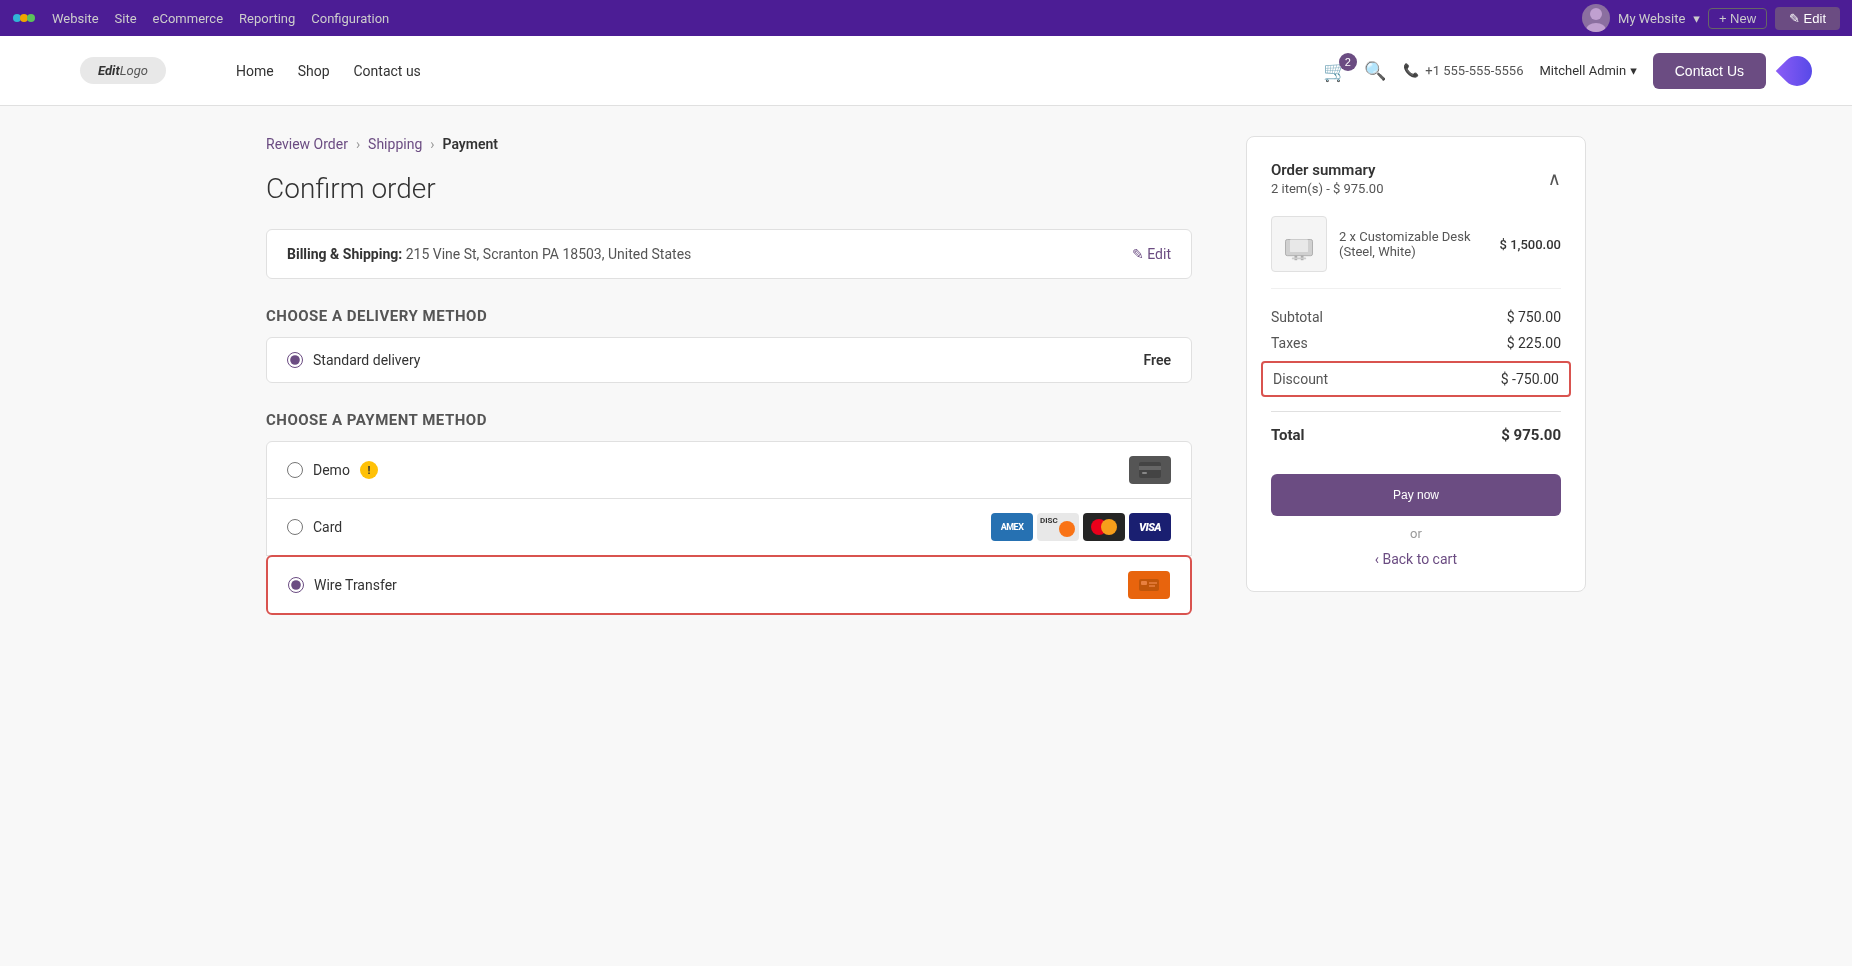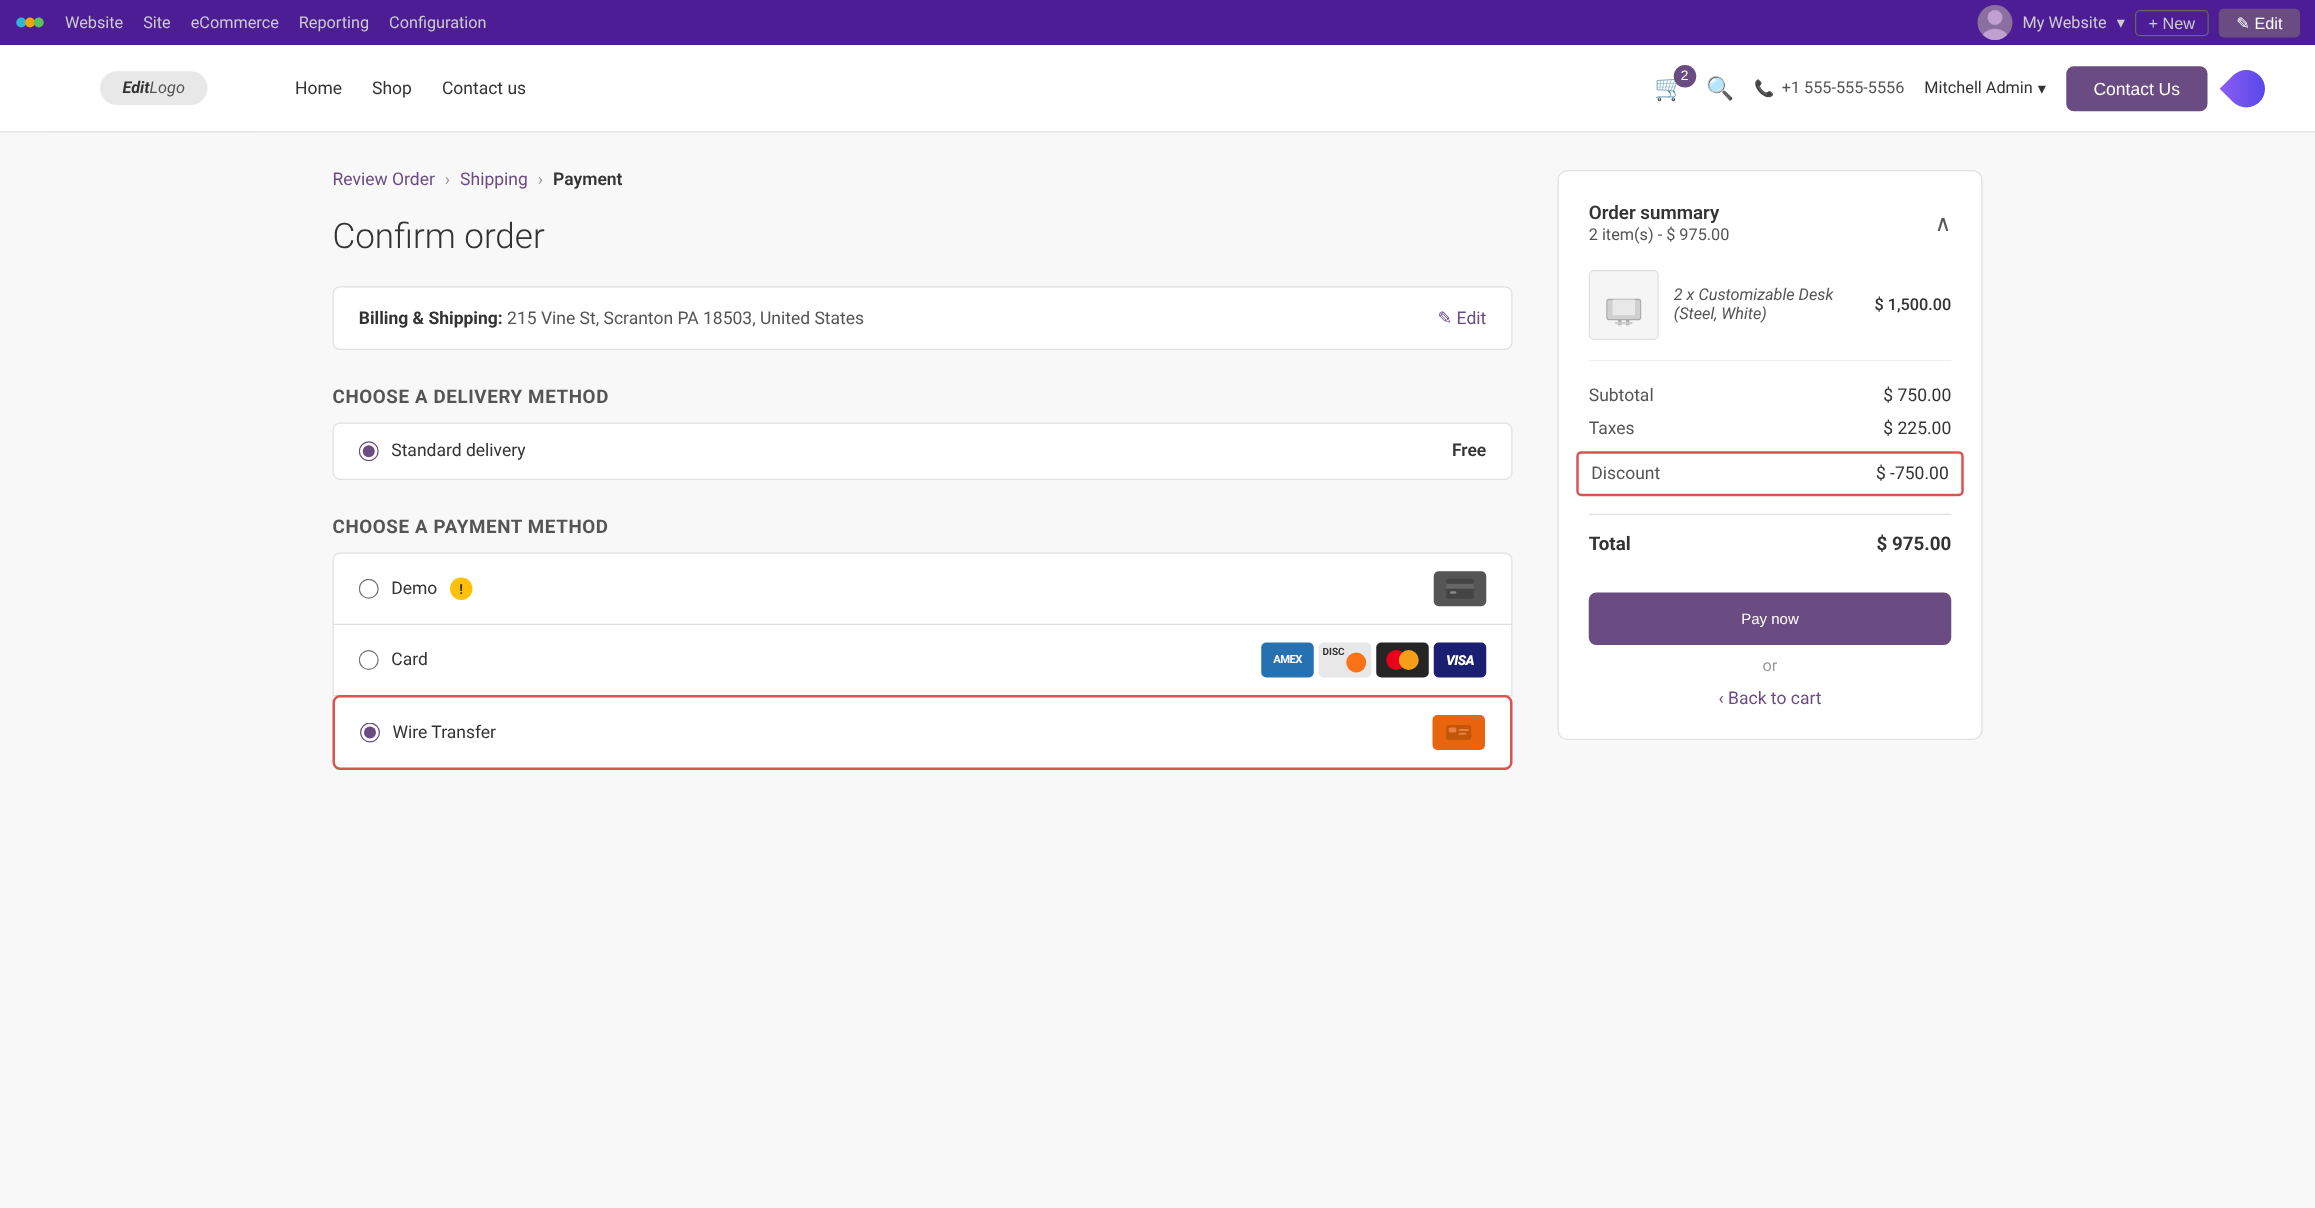--- a/index.html
+++ b/index.html
@@ -176,21 +176,21 @@
       transform: rotate(-45deg);
       background: linear-gradient(135deg, #8b5cf6, #4f46e5);
     }
 
     
     .main-content {
       max-width: 1400px;
       margin: 0 auto;
       padding: 30px 40px;
       display: flex;
-      gap: 36px;
+      gap: 54px;
       align-items: flex-start;
     }
 
     .left-panel {
       flex: 1;
     }
 
     
     .breadcrumb {
       display: flex;
@@ -391,21 +391,21 @@
       width: 56px;
       height: 56px;
       border: 1px solid #e0e0e0;
       border-radius: 4px;
       display: flex;
       align-items: center;
       justify-content: center;
       background: #f5f5f5;
     }
     .product-thumb svg { width: 36px; height: 36px; color: #999; }
-    .product-name { font-size: 13px; color: #555; flex: 1; font-style: italic; }
+    .product-name { font-size: 13px; color: #555; flex: 1; }
     .product-price { font-size: 13px; color: #333; font-weight: 500; white-space: nowrap; }
 
     .summary-row {
       display: flex;
       justify-content: space-between;
       align-items: center;
       margin-bottom: 10px;
       font-size: 14px;
       color: #555;
       text-align: center;

